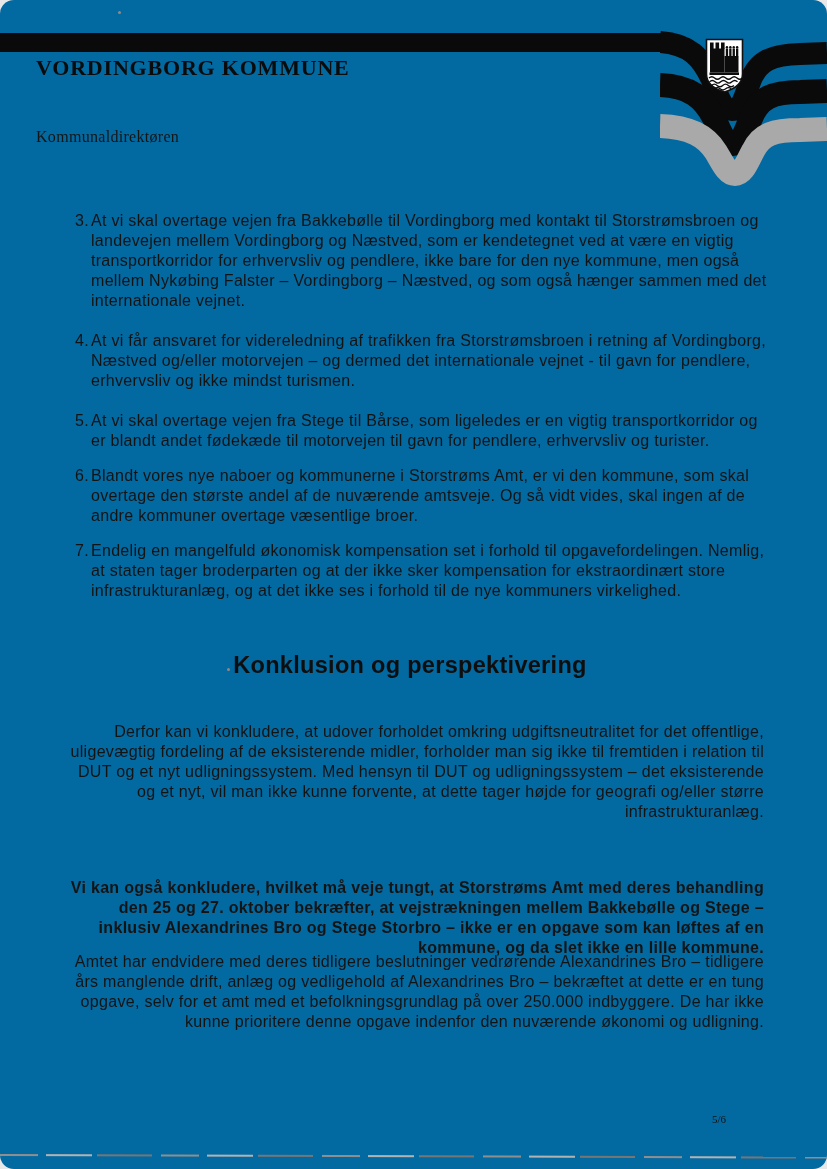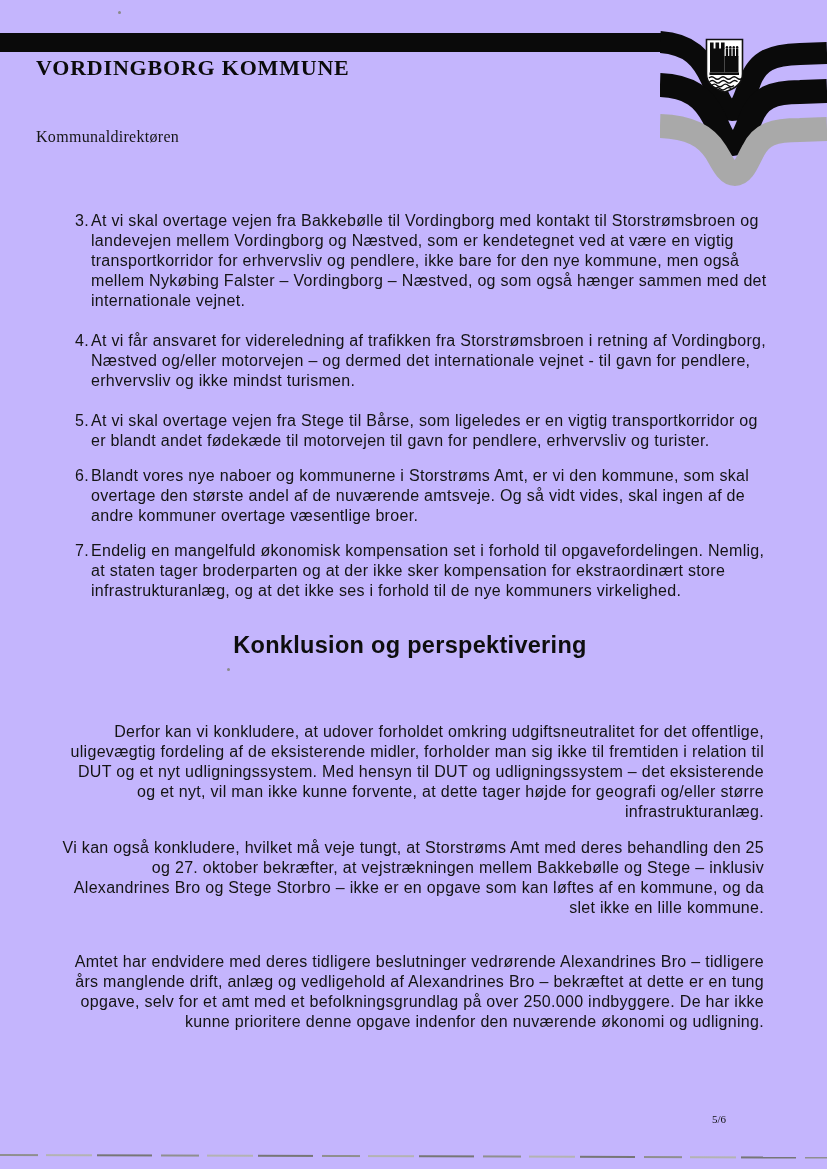--- a/index.html
+++ b/index.html
@@ -1,23 +1,24 @@
 <!DOCTYPE html>
 <html><head>
 <meta charset="utf-8">
 <style>
   html,body{margin:0;padding:0;background:#e8e8e8;}
   .page{
     position:relative;
     width:827px;height:1169px;
     margin:0 auto;
-    background:#c4b5fd;
+    background:#0369a1;
     overflow:hidden;
     font-family:"Liberation Sans","DejaVu Sans",sans-serif;
     color:#141414;
+    border-radius:14px;
   }
   
   .header-bar{
     position:absolute;left:0;top:33px;width:674px;height:19px;
     background:#0a0a0a;
   }
   .org-name{
     position:absolute;left:36px;top:55px;
     font-family:"Liberation Serif","DejaVu Serif",serif;
     font-weight:bold;font-size:22px;letter-spacing:0.8px;
@@ -36,30 +37,30 @@
   }
   .list-item{display:flex;align-items:flex-start;}
   .li-3{margin-top:0;}
   .li-4{margin-top:20px;}
   .li-5{margin-top:20px;}
   .li-6{margin-top:15px;}
   .li-7{margin-top:15px;}
   .num{flex:0 0 16px;}
   .itxt{flex:0 0 676px;max-width:676px;}
   .conclusion-heading{
-    position:absolute;left:0;top:632px;width:820px;
+    position:absolute;left:0;top:652px;width:820px;
     text-align:center;font-weight:bold;font-size:23.5px;
     letter-spacing:0.3px;color:#0e0e0e;
   }
   .para{
     position:absolute;left:58px;width:706px;
     font-size:16px;line-height:20px;letter-spacing:0.3px;text-align:right;
   }
   .para-1{top:722px;}
-  .para-2{top:838px;}
+  .para-2{top:878px;font-weight:bold;}
   .para-3{top:952px;}
   
   .page-number{
     position:absolute;left:712px;top:1113px;
     font-family:"Liberation Serif","DejaVu Serif",serif;
     font-size:11px;color:#111;
   }
   .fold-line{
     position:absolute;left:0;top:1154px;width:827px;height:2px;
     transform:rotate(0.18deg);transform-origin:left center;

